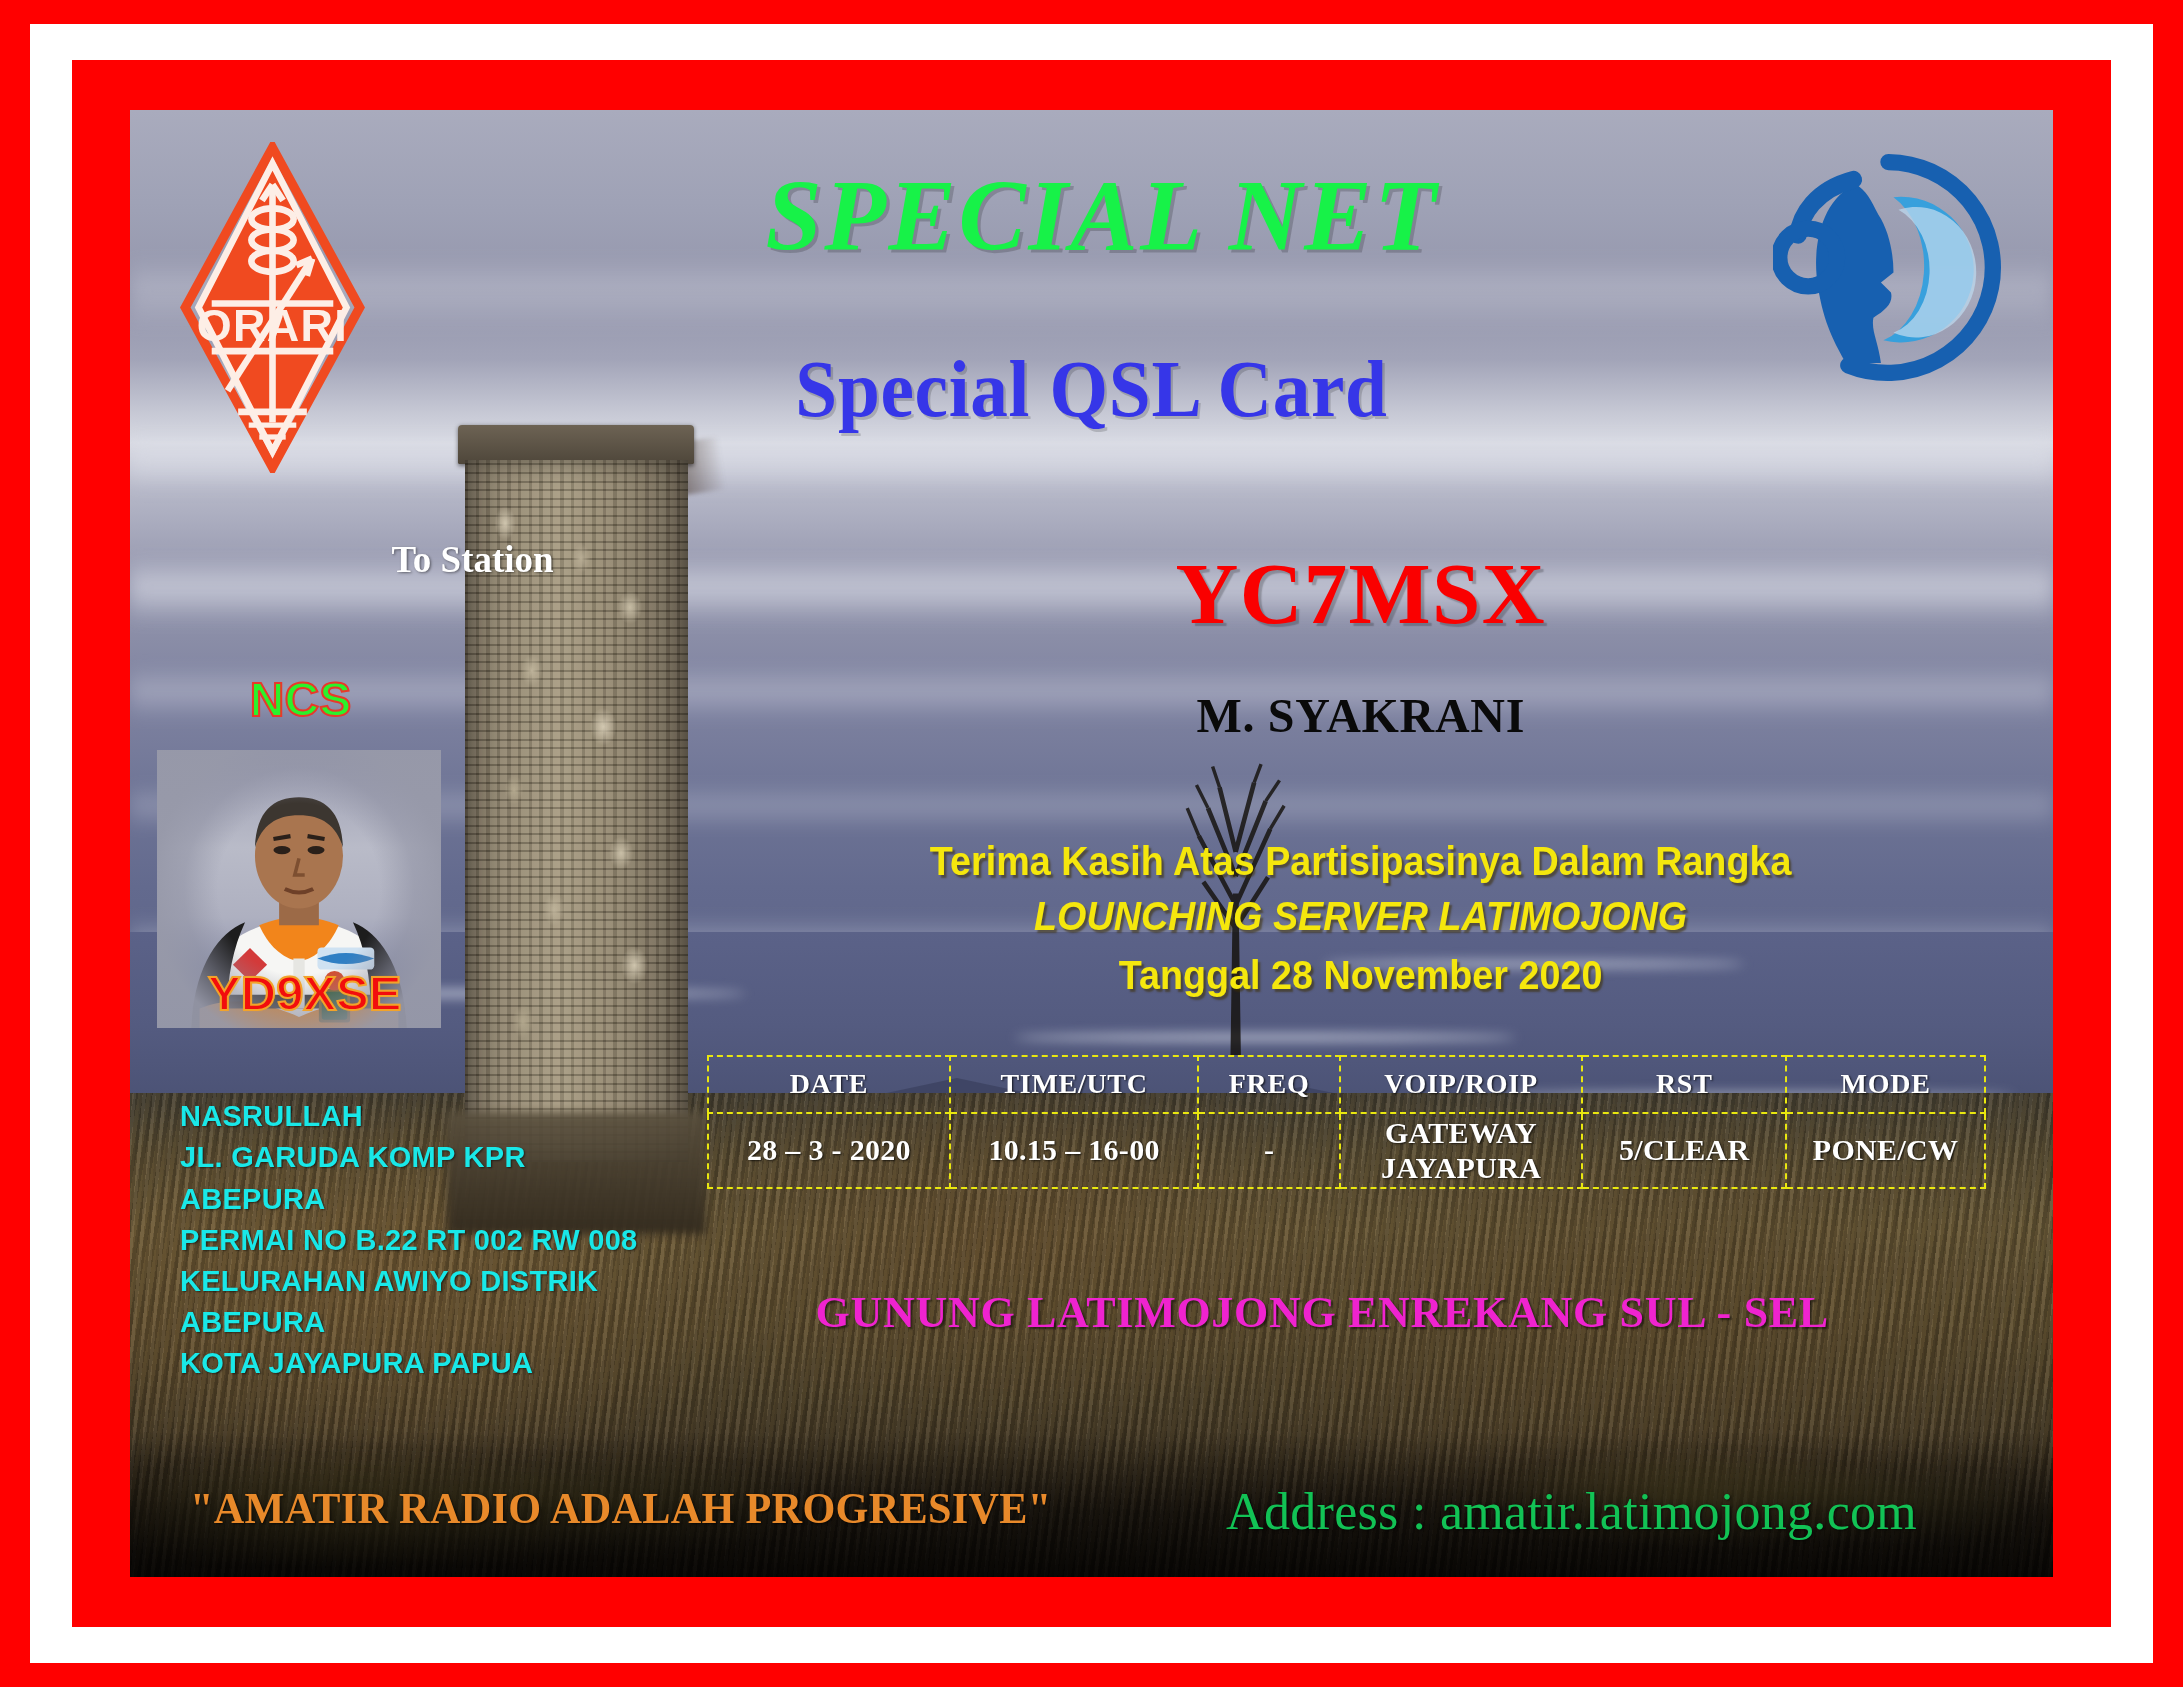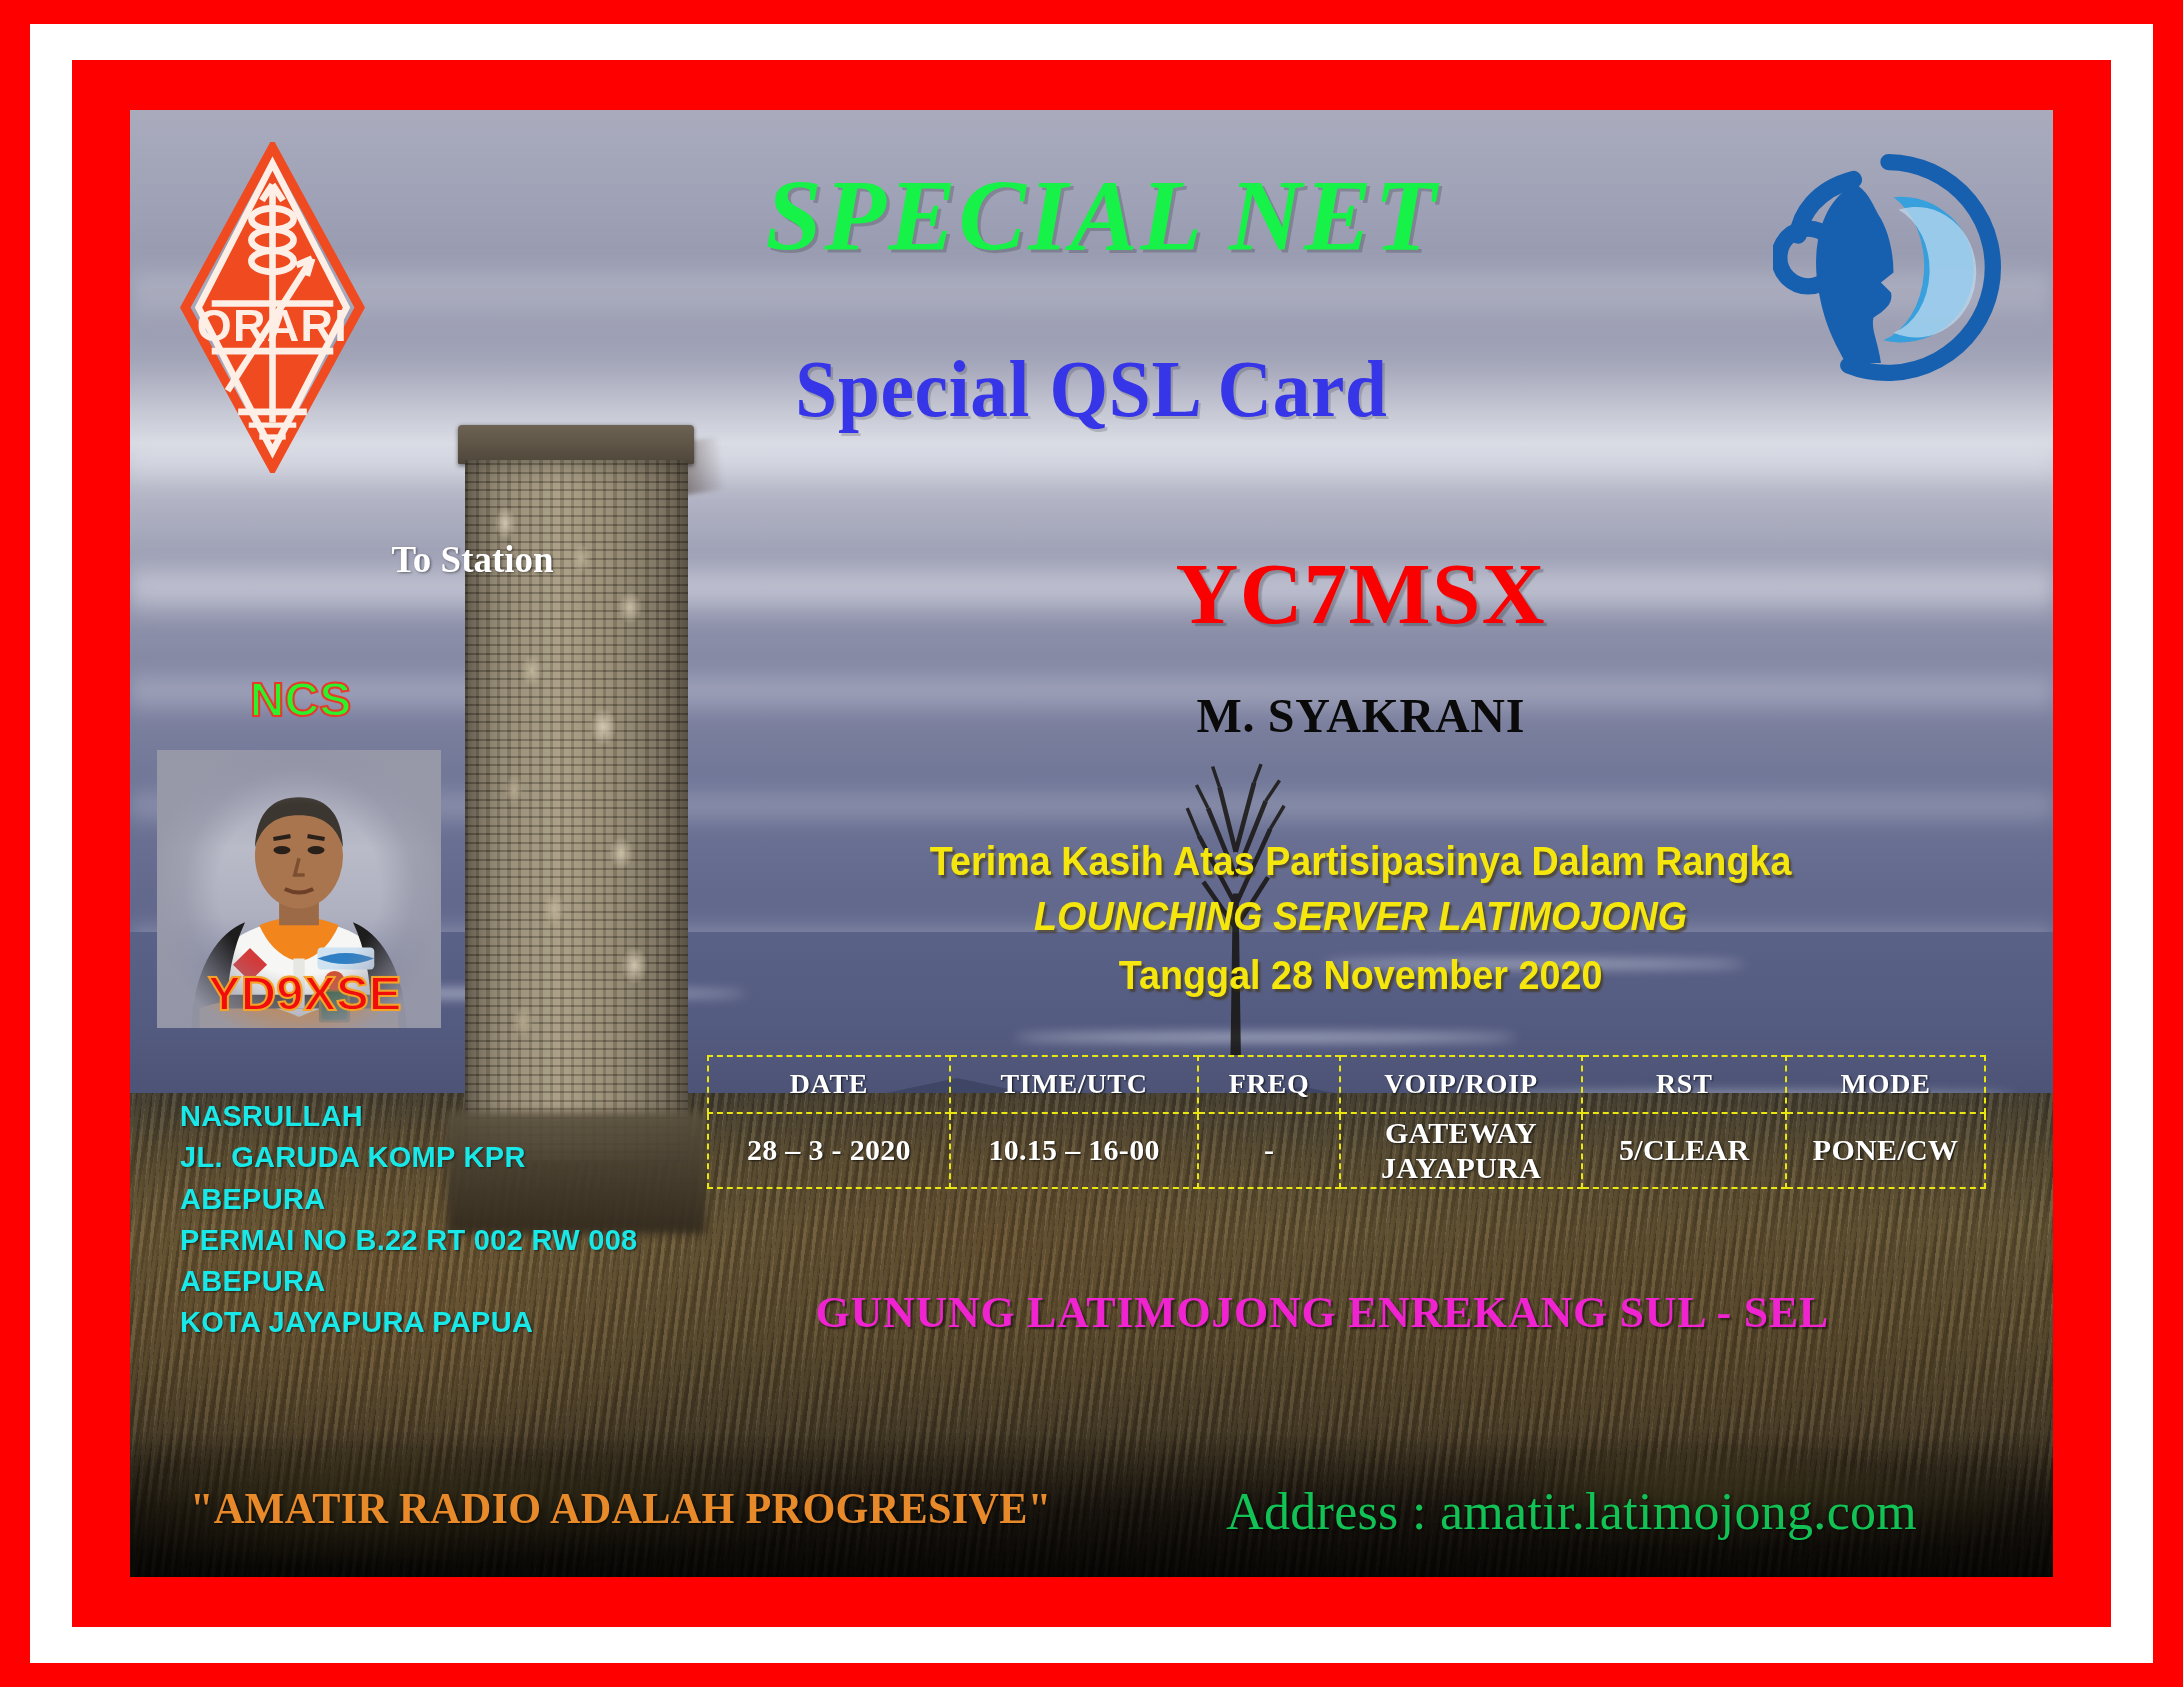--- a/index.html
+++ b/index.html
@@ -500,20 +500,21 @@
           <div class="portrait-vignette"></div>
         </div>
 
         <div class="abs" id="op-callsign">YD9XSE</div>
 
         <div class="abs" id="address-block">
           <div>NASRULLAH</div>
           <div>JL. GARUDA KOMP KPR</div>
           <div>ABEPURA</div>
           <div>PERMAI NO B.22 RT 002 RW 008</div>
+          <div>KELURAHAN AWIYO DISTRIK</div>
           <div>ABEPURA</div>
           <div>KOTA JAYAPURA PAPUA</div>
         </div>
 
         <div class="abs" id="callsign-main">YC7MSX</div>
         <div class="abs" id="operator-name">M. SYAKRANI</div>
 
         <div class="yellow-line" id="thanks-line">Terima Kasih Atas Partisipasinya Dalam Rangka</div>
         <div class="yellow-line" id="event-line">LOUNCHING SERVER LATIMOJONG</div>
         <div class="yellow-line" id="date-line">Tanggal  28  November  2020</div>

